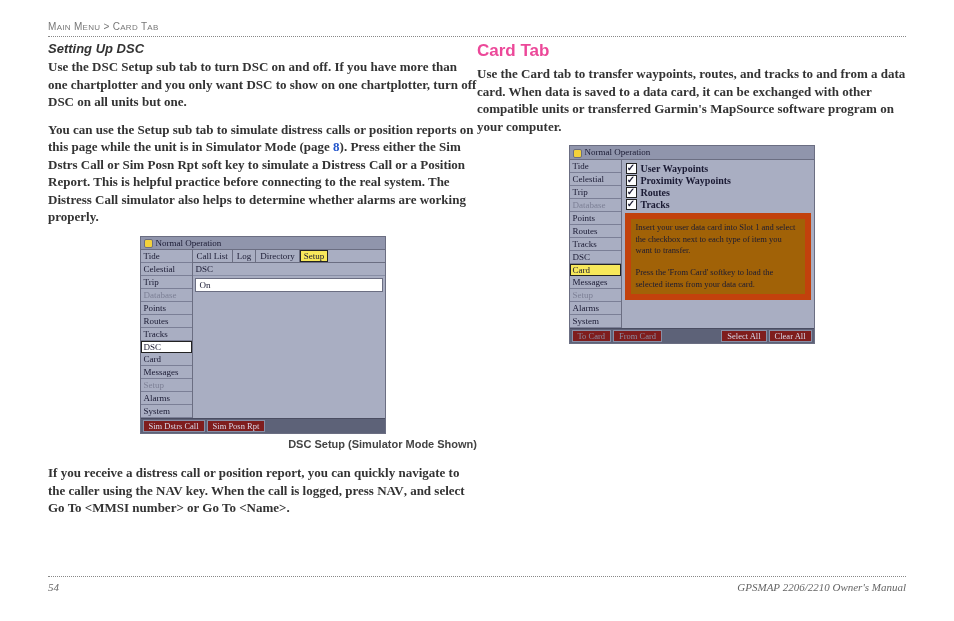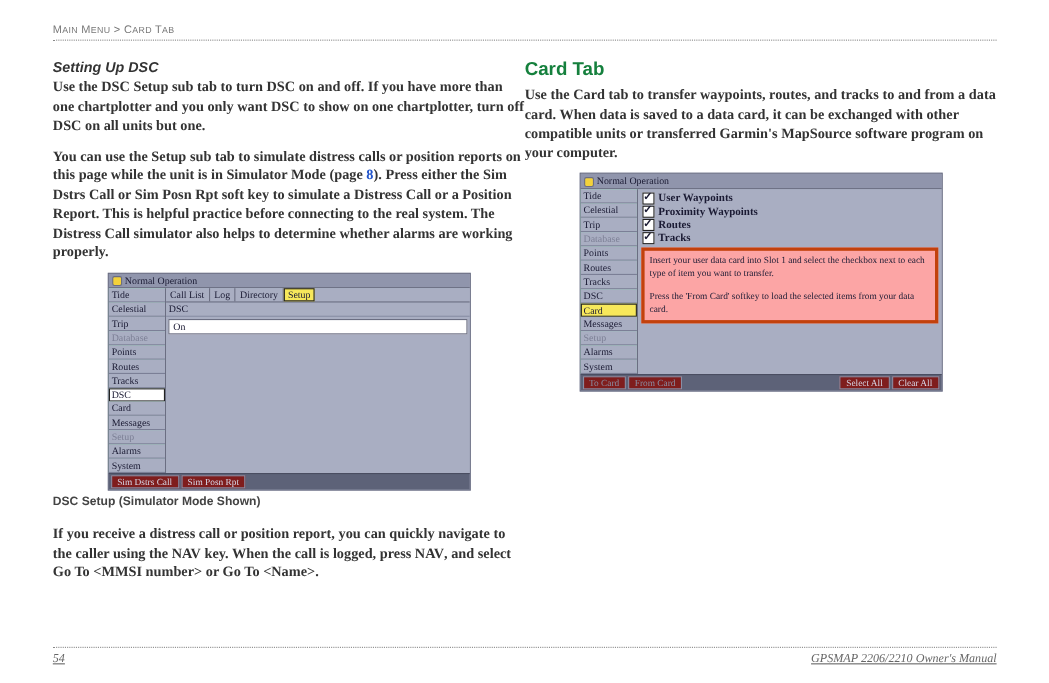--- a/index.html
+++ b/index.html
@@ -9,39 +9,39 @@
     font-family: 'Times New Roman', serif;
     font-size: 13px;
     color: #333;
     background: #fff;
     position: relative;
     padding: 18px 48px 30px 48px;
   }
   .header-line {
     border-bottom: 1px dotted #888;
     padding-bottom: 2px;
-    margin-bottom: 16px;
+    margin-bottom: 4px;
   }
   .breadcrumb {
     font-size: 10px;
     color: #777;
     font-family: Arial, sans-serif;
     letter-spacing: 0.3px;
   }
   .cols {
     display: flex;
   }
   .col {
     flex: 1;
   }
   .heading1 {
     font-family: Arial, sans-serif;
     font-weight: bold;
     font-size: 17px;
-    color: #15803d;
+    color: #ec4899;
     margin-bottom: 4px;
   }
   .heading2 {
     font-family: Arial, sans-serif;
     font-weight: bold;
     font-style: italic;
     font-size: 13px;
     color: #333;
     margin-bottom: 2px;
   }
@@ -49,43 +49,42 @@
     line-height: 1.35;
     margin-bottom: 10px;
     font-size: 13px;
     font-weight: bold;
   }
   .link { color: #2255cc; }
   .caption {
     font-family: Arial, sans-serif;
     font-weight: bold;
     font-size: 11px;
-    text-align: left;
+    text-align: right;
     color: #444;
     margin-top: 4px;
     margin-bottom: 14px;
   }
   .footer {
     position: absolute;
-    bottom: 16px;
+    bottom: 28px;
     left: 48px;
     right: 48px;
     display: flex;
     justify-content: space-between;
     font-size: 11px;
     font-style: italic;
     color: #666;
     border-top: 1px dotted #888;
     padding-top: 4px;
-    text-decoration: underline;
   }
 
   
   .device {
-    width: 330px;
+    width: 246px;
     margin: 8px auto 0 auto;
     background: #a9aec2;
     border: 1px solid #6b6e82;
     font-family: 'Times New Roman', serif;
     font-size: 9px;
     color: #1a1a33;
   }
   .device .titlebar {
     background: #9095ac;
     border-bottom: 1px solid #6b6e82;
@@ -100,21 +99,21 @@
     border-radius: 2px;
     vertical-align: middle;
     margin-right: 3px;
   }
   .device .body {
     display: flex;
   }
   .device .side {
     width: 52px;
     border-right: 1px solid #6b6e82;
-    background: #86efac;
+    background: #6d28d9;
   }
   .device .side div {
     border-bottom: 1px solid #7b7f96;
     padding: 1px 3px;
     font-size: 9px;
     background: #a9aec2;
   }
   .device .side div.disabled { color: #7d8096; }
   .device .side div.sel {
     border: 1px solid #222;
@@ -174,22 +173,22 @@
     margin-right: 4px;
     display: flex;
     align-items: center;
     justify-content: center;
     font-size: 10px;
     line-height: 1;
     font-weight: bold;
   }
   .device .checklabel { font-size: 10px; font-weight: bold; }
   .device .instr {
-    background: #fca5a5;
-    border: 3px solid #c2410c;
+    background: #a16207;
+    border: 6px solid #c2410c;
     margin: 3px;
     padding: 3px 5px;
     font-size: 8.5px;
     line-height: 1.4;
   }
   .device .btnbar {
     display: flex;
     justify-content: space-between;
     background: #5d6278;
     border-top: 1px solid #4a4d61;

